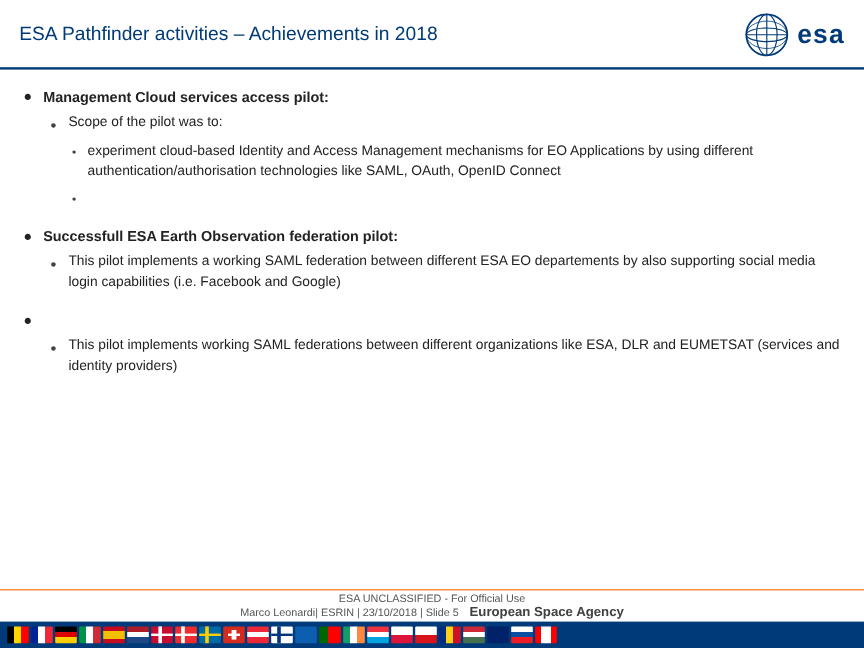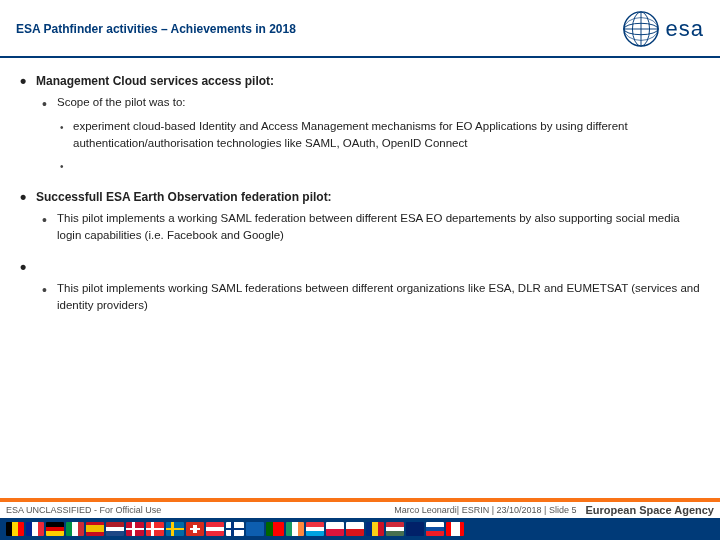--- a/index.html
+++ b/index.html
@@ -16,39 +16,39 @@
     .header {
       background: #fff;
       padding: 10px 16px 8px 16px;
       display: flex;
       align-items: center;
       justify-content: space-between;
       border-bottom: 2px solid #003a78;
     }
 
     .header-title {
-      font-size: 12px;
-      font-weight: bold;
+      font-size: 16px;
+      font-weight: normal;
       color: #003a78;
     }
 
     .esa-logo {
       display: flex;
       align-items: center;
       gap: 6px;
     }
 
     .esa-globe {
       width: 38px;
       height: 38px;
     }
 
     .esa-text {
       font-size: 22px;
-      font-weight: normal;
+      font-weight: bold;
       color: #003a78;
       letter-spacing: 1px;
     }
 
     .main-content {
       padding: 14px 20px 6px 20px;
       font-size: 11.5px;
       color: #222;
       line-height: 1.5;
     }
@@ -172,21 +172,22 @@
     .flag-ca { background: linear-gradient(to right, #FF0000 25%, #fff 25%, #fff 75%, #FF0000 75%); }
 
     .footer-info {
       background: #fff;
       display: flex;
       justify-content: space-between;
       align-items: center;
       padding: 2px 6px;
       font-size: 9px;
       color: #555;
-      border-top: 4px solid #f97316;
+      border-top: 1px solid #f97316;
+      flex-direction: column;
     }
 
     .footer-right {
       display: flex;
       align-items: center;
       gap: 9px;
     }
 
     .esa-small-logo {
       font-size: 11px;

